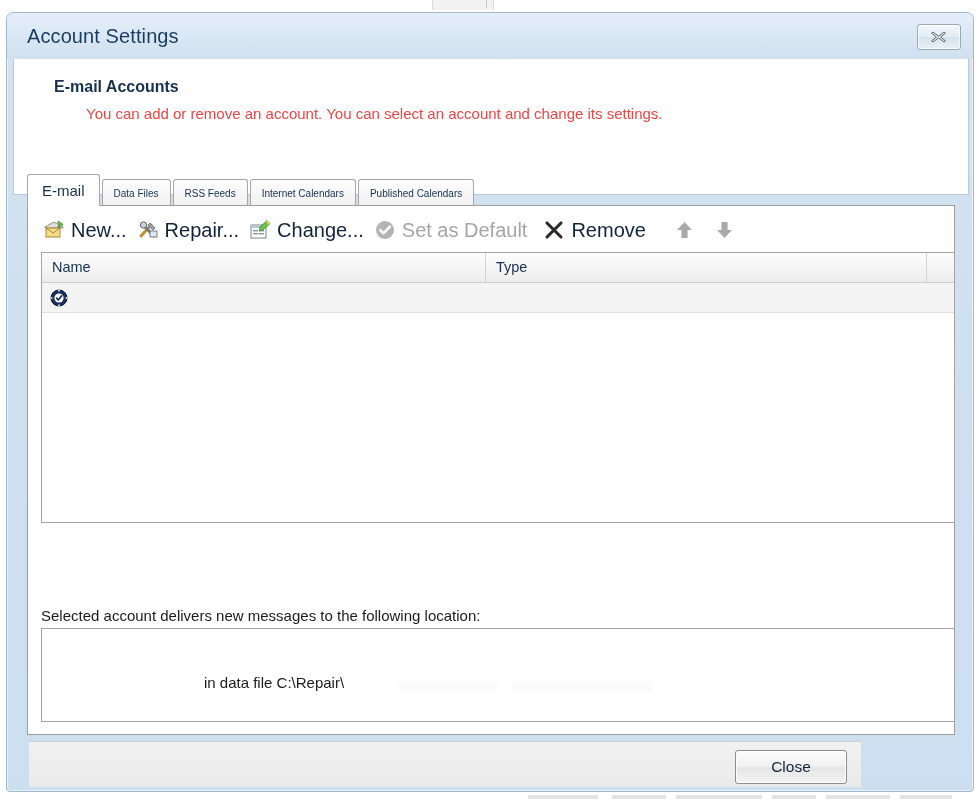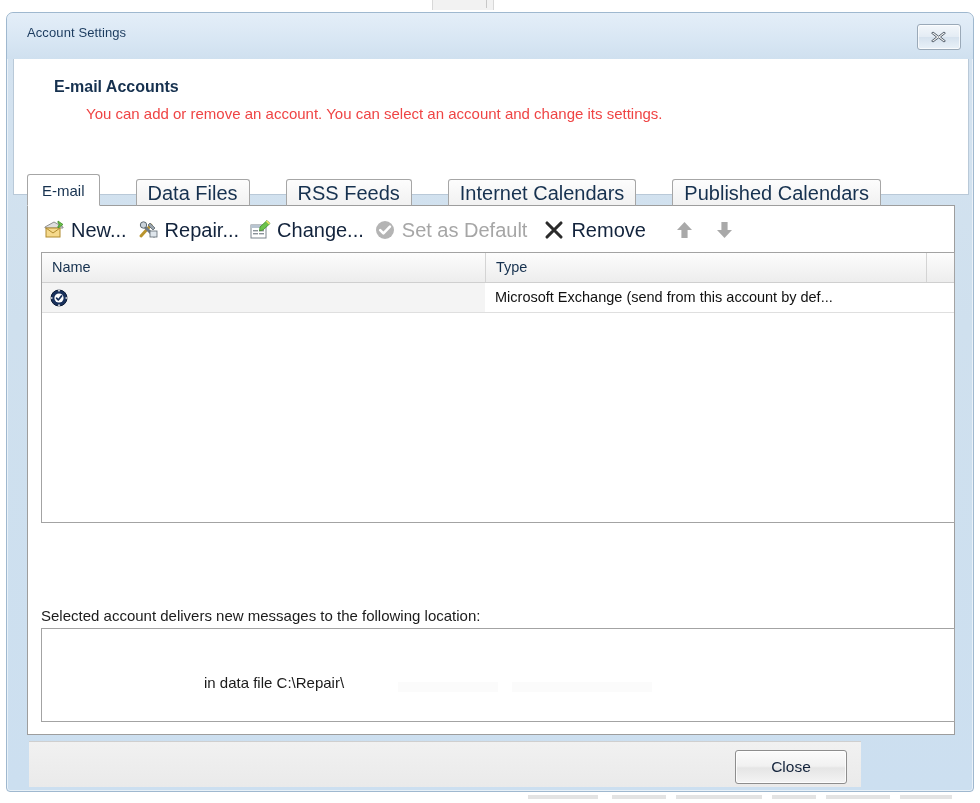--- a/index.html
+++ b/index.html
@@ -65,21 +65,21 @@
     left: 0; top: 0;
     width: 100%;
     height: 46px;
     background: linear-gradient(to bottom, #e4eef8 0%, #d9e7f4 55%, #cfe0ef 100%);
     border-radius: 6px 6px 0 0;
   }
   #title-text {
     position: absolute;
     left: 20px;
     top: 12px;
-    font-size: 13px;
+    font-size: 20px;
     color: #1b3b5f;
     letter-spacing: .1px;
     white-space: nowrap;
   }
   #close-x {
     position: absolute;
     right: 12px;
     top: 11px;
     width: 42px;
     height: 24px;
@@ -134,28 +134,27 @@
   
   #tabstrip {
     position: absolute;
     left: 0;
     top: 0;
     height: 31px;
     width: 100%;
     display: flex;
     align-items: flex-end;
     z-index: 3;
-    gap: 34px;
   }
   .tab {
     position: relative;
     height: 27px;
     line-height: 27px;
     padding: 0 11px;
-    font-size: 20px;
+    font-size: 10px;
     color: #16314f;
     background: linear-gradient(to bottom, #fdfdfd 0%, #f1f1f1 100%);
     border: 1px solid #a6a6a6;
     border-bottom: 1px solid #9d9d9d;
     border-radius: 3px 3px 0 0;
     margin-right: 2px;
     box-sizing: border-box;
     white-space: nowrap;
     cursor: pointer;
     top: 0px;
@@ -467,21 +466,20 @@
                 <circle cx="9" cy="9" r="8" fill="#19315c" stroke="#0d1c36" stroke-width="1"></circle>
                 <circle cx="9" cy="9" r="4.6" fill="#ffffff"></circle>
                 <path d="M6.6 9.2 L8.3 11 L11.6 6.9" fill="none" stroke="#19315c" stroke-width="1.7" stroke-linecap="round" stroke-linejoin="round"></path>
                 <circle cx="9" cy="1.6" r="1.1" fill="#ffffff" opacity=".75"></circle>
                 <circle cx="16.4" cy="9" r="1.1" fill="#ffffff" opacity=".75"></circle>
                 <circle cx="9" cy="16.4" r="1.1" fill="#ffffff" opacity=".75"></circle>
                 <circle cx="1.6" cy="9" r="1.1" fill="#ffffff" opacity=".75"></circle>
               </svg>
               <span></span>
             </div>
-            <div class="cell-type">Microsoft Exchange (send from this account by def...</div>
           </div>
         </div>
       </div>
 
       <div id="delivery-label" style="left:13px;">Selected account delivers new messages to the following location:</div>
       <div id="delivery-box" style="left:13px;"></div>
       <div id="delivery-path" style="left:176px;">in data file C:\Repair\</div>
       <div class="redact" style="left:370px; top:476px; width:100px;"></div>
       <div class="redact" style="left:484px; top:476px; width:140px;"></div>
 

